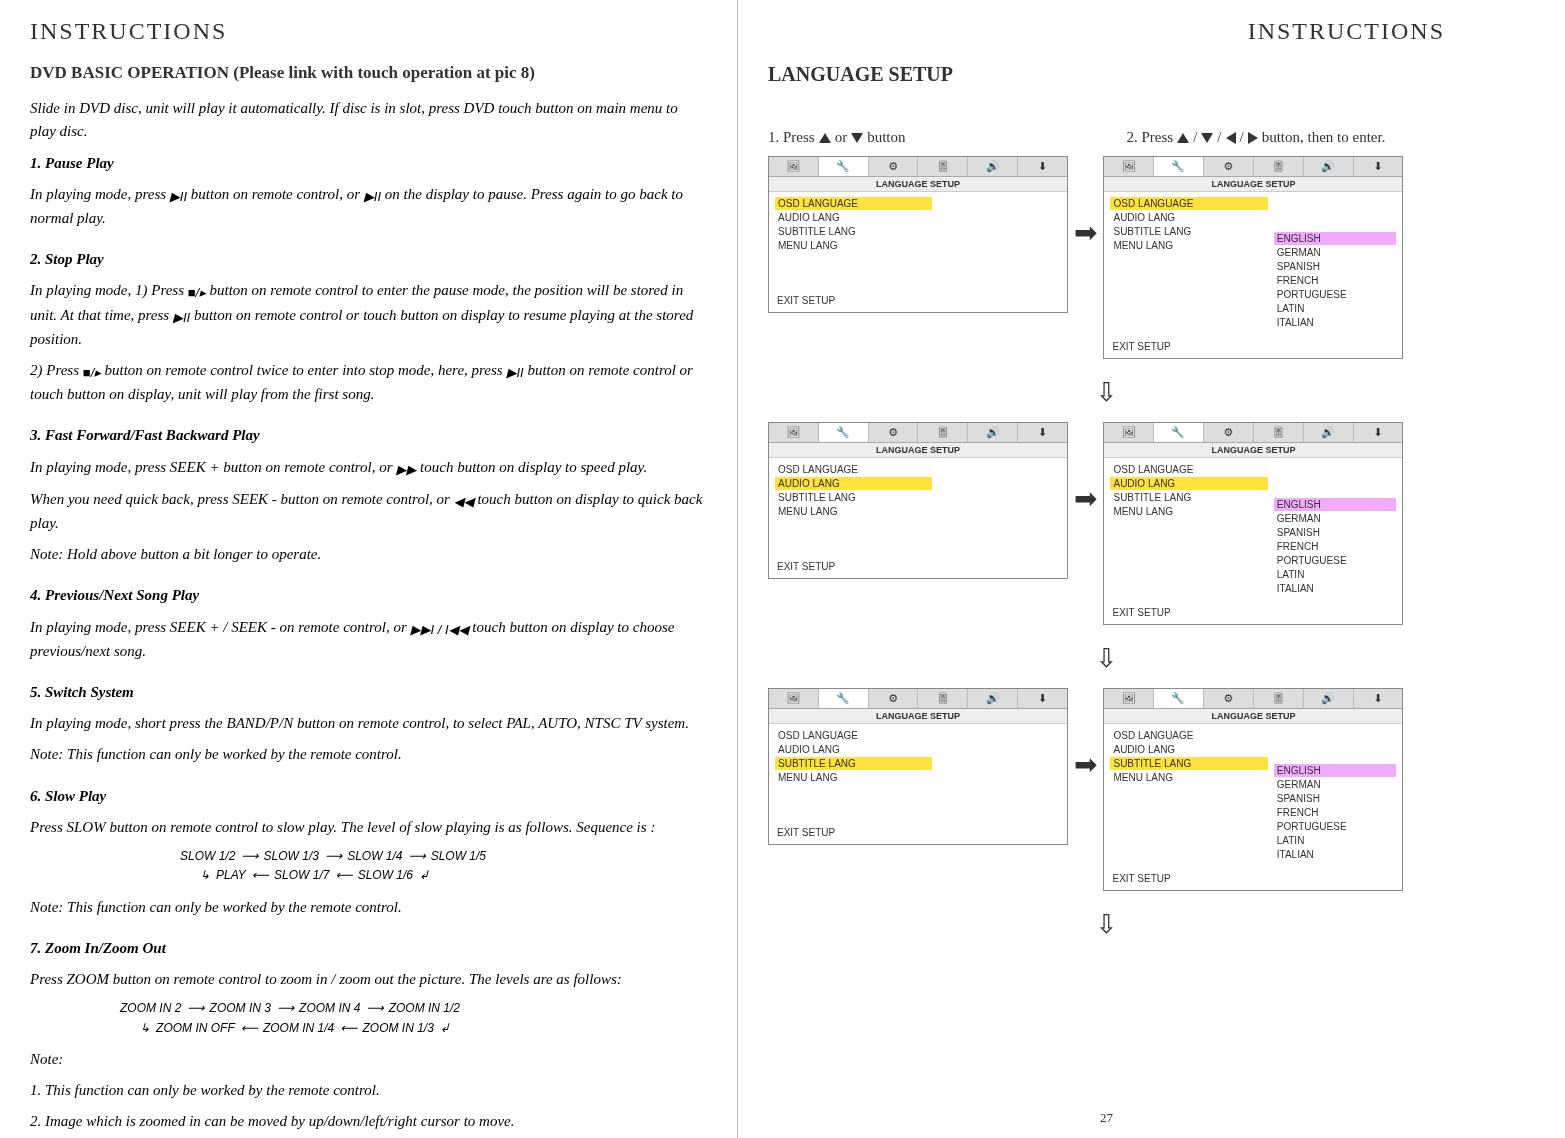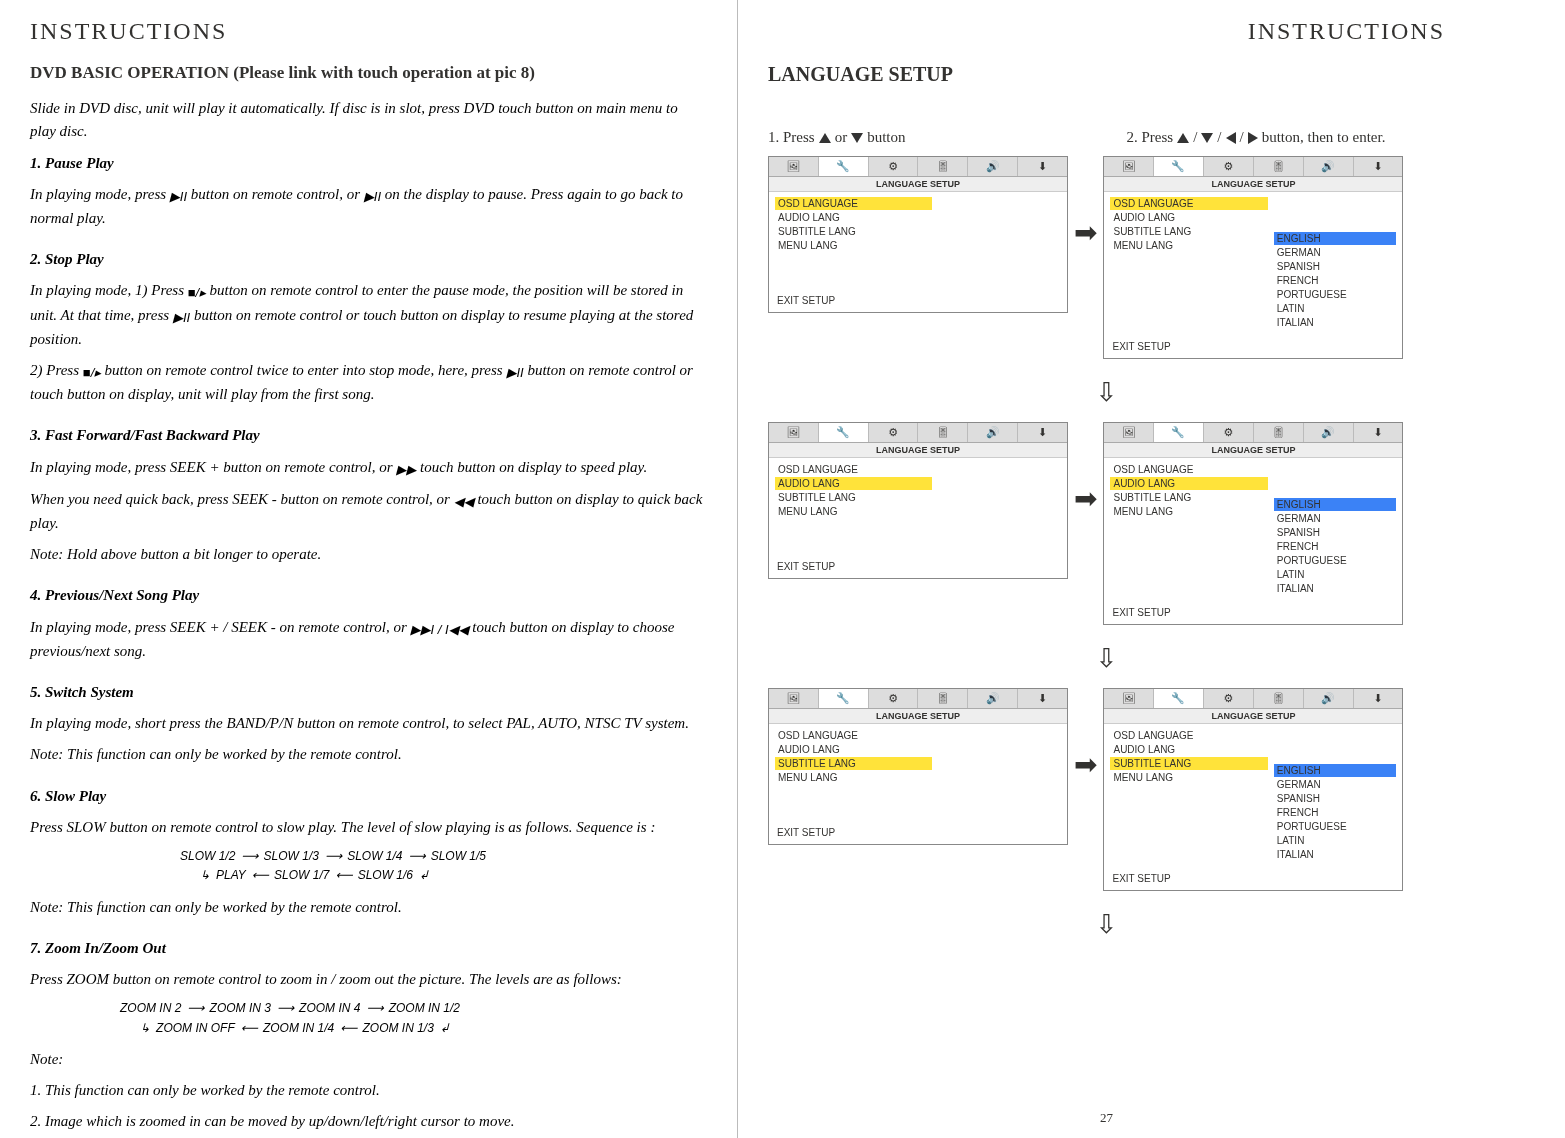--- a/index.html
+++ b/index.html
@@ -40,21 +40,21 @@
   .osd-tabs .tab { flex:1; border-right:1px solid #bbb; display:flex; align-items:center; justify-content:center; font-size:11px;}
   .osd-tabs .tab:last-child{border-right:none;}
   .osd-tabs .tab.active { background:#fff;}
   .osd-title { text-align:center; font-weight:bold; padding:2px 0; border-bottom:1px solid #ccc; background:#eee; font-size:9px;}
   .osd-body { display:flex; min-height:100px; padding:4px 6px 8px;}
   .osd-left { width:55%;}
   .osd-right { width:45%; padding-left:6px;}
   .osd-item { padding:1px 3px; margin:1px 0;}
   .osd-item.sel { background: #ffe33a;}
   .osd-opt { padding:1px 3px; margin:1px 0;}
-  .osd-opt.sel { background:#3b82f6;margin-top:36px;}
+  .osd-opt.sel { background:#f0abfc;margin-top:36px;}
   .osd-exit { padding: 3px 8px 6px; font-size:10px;}
   .big-arrow-right { font-size: 28px; margin: 60px 6px 0; }
   .down-open-arrow { text-align:center; font-size: 26px; margin: 6px 0 14px; }
   .row-pair { display:flex; align-items:flex-start;}
   .pagenum { position:absolute; bottom:12px; left:0; right:0; text-align:center; font-size:13px;}
 </style>
 </head>
 <body>
 
 <div class="sheet">

